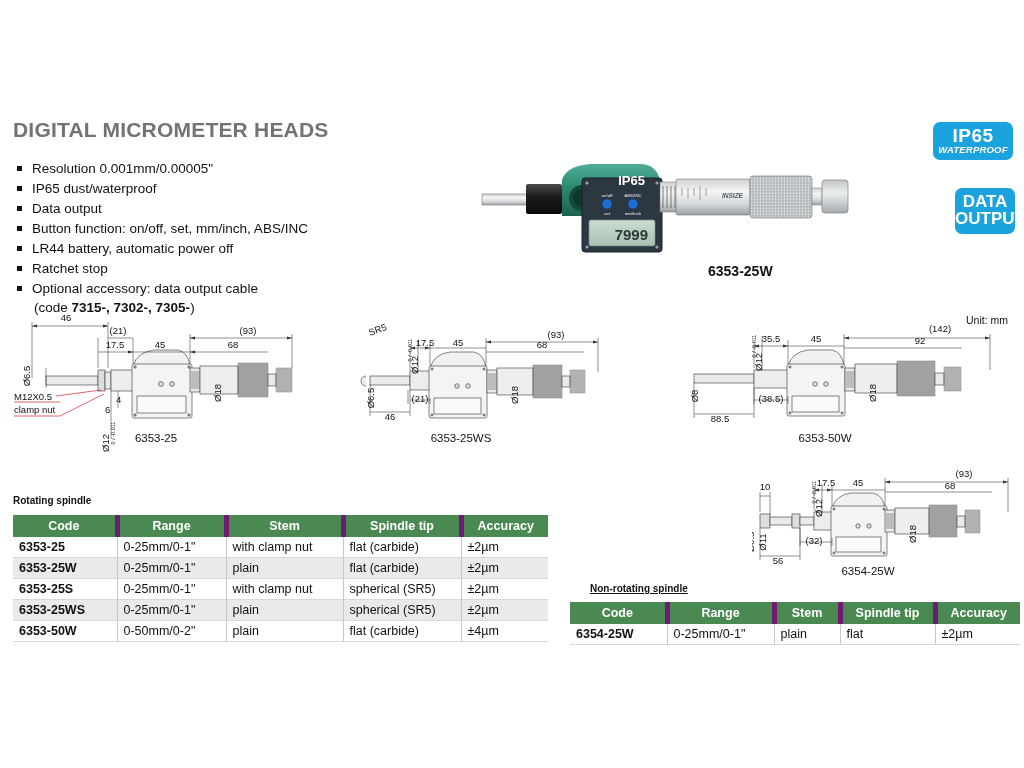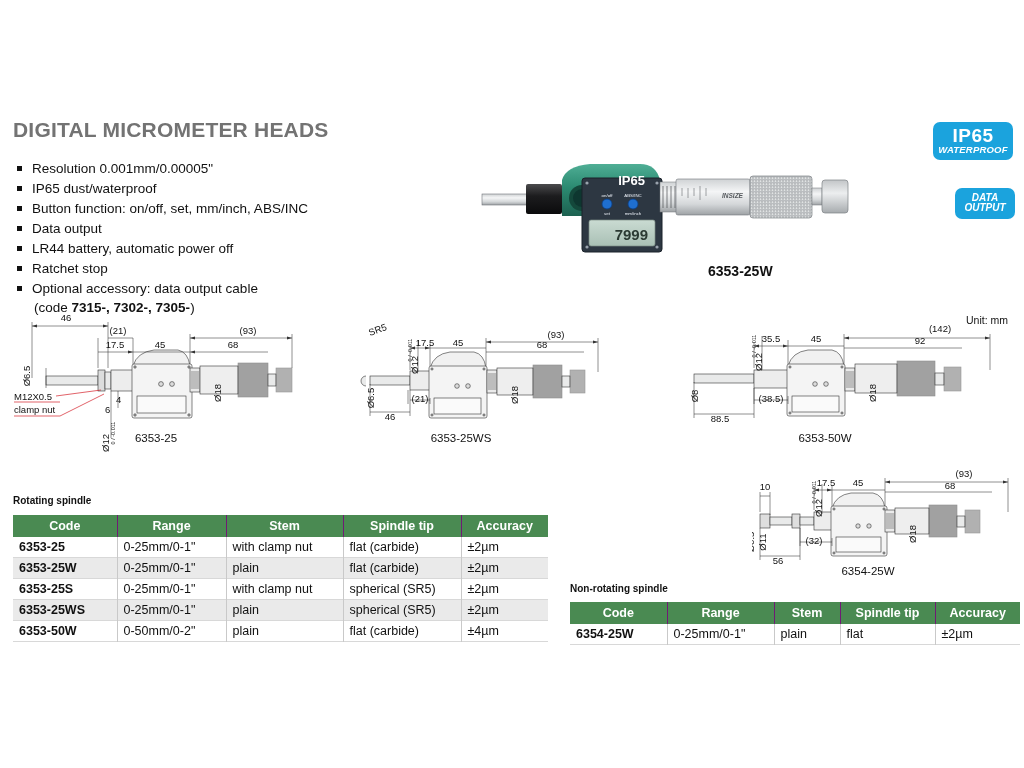--- a/index.html
+++ b/index.html
@@ -43,21 +43,21 @@
     color: #fff;
     text-align: center;
     font-weight: bold;
     line-height: 1.02;
     padding: 4px 0 5px 0;
   }
   .badge.ip65 { left: 933px; top: 122px; width: 80px; }
   .badge.ip65 .l1 { font-size: 19px; letter-spacing: 0.5px; display:block; }
   .badge.ip65 .l2 { font-size: 9.5px; letter-spacing: 0.2px; display:block;font-style:italic; }
   .badge.data { left: 955px; top: 188px; width: 60px; padding: 5px 0 6px 0;}
-  .badge.data .l1, .badge.data .l2 { font-size: 10px; display:block;font-style:italic; }
+  .badge.data .l1, .badge.data .l2 { font-size: 17px; display:block; }
 
   
   .photo { position: absolute; left: 470px; top: 150px; width: 400px; height: 105px; }
   .prod-label {
     position: absolute; left: 708px; top: 263px;
     font-size: 14px; font-weight: bold; color: #111;
   }
 
   
   .drawing { position: absolute; }
@@ -77,21 +77,21 @@
     position: absolute;
     border-collapse: collapse;
     font-size: 12.5px;
     color: #111;
   }
   table.spec th {
     background: #4a8a52;
     color: #ffffff;
     font-weight: bold;
     padding: 4px 6px;
-    border-right: 1px solid #701a75;
+    border-right: 5px solid #701a75;
     white-space: nowrap;
   }
   table.spec th:last-child { border-right: none; }
   table.spec td {
     padding: 3px 6px;
     border-right: 1px solid #c9c9c9;
     text-align: left;
     white-space: nowrap;
   }
   table.spec td:last-child { border-right: none; }
@@ -119,22 +119,22 @@
   svg text { font-family: "Liberation Sans", sans-serif; }
 </style>
 </head>
 <body>
 
 <div class="page-title">DIGITAL MICROMETER HEADS</div>
 
 <ul class="features">
   <li><span class="bullet"></span><span>Resolution 0.001mm/0.00005"</span></li>
   <li><span class="bullet"></span><span>IP65 dust/waterproof</span></li>
+  <li><span class="bullet"></span><span>Data output</span></li>
   <li><span class="bullet"></span><span>Button function: on/off, set, mm/inch, ABS/INC</span></li>
-  <li><span class="bullet"></span><span>Data output</span></li>
   <li><span class="bullet"></span><span>LR44 battery, automatic power off</span></li>
   <li><span class="bullet"></span><span>Ratchet stop</span></li>
   <li>
     <span class="bullet"></span>
     <span>Optional accessory: data output cable</span>
     <span class="sub"><span>(code </span><b>7315-, 7302-, 7305-</b><span>)</span></span>
   </li>
 </ul>
 
 <div class="badge ip65">
@@ -578,21 +578,21 @@
     <tr>
       <td>6353-50W</td>
       <td class="range">0-50mm/0-2"</td>
       <td>plain</td>
       <td>flat (carbide)</td>
       <td>±4µm</td>
     </tr>
   </tbody>
 </table>
 
-<div class="tbl-caption" style="left:570px; top:583px;">Non-rotating spindle</div>
+<div class="tbl-caption" style="left:590px; top:583px;text-decoration:underline;">Non-rotating spindle</div>
 <table class="spec" id="tbl-non">
   <colgroup>
       <col class="c1">
       <col class="c2">
       <col class="c3">
       <col class="c4">
       <col class="c5">
     </colgroup>
   <thead>
     <tr>

